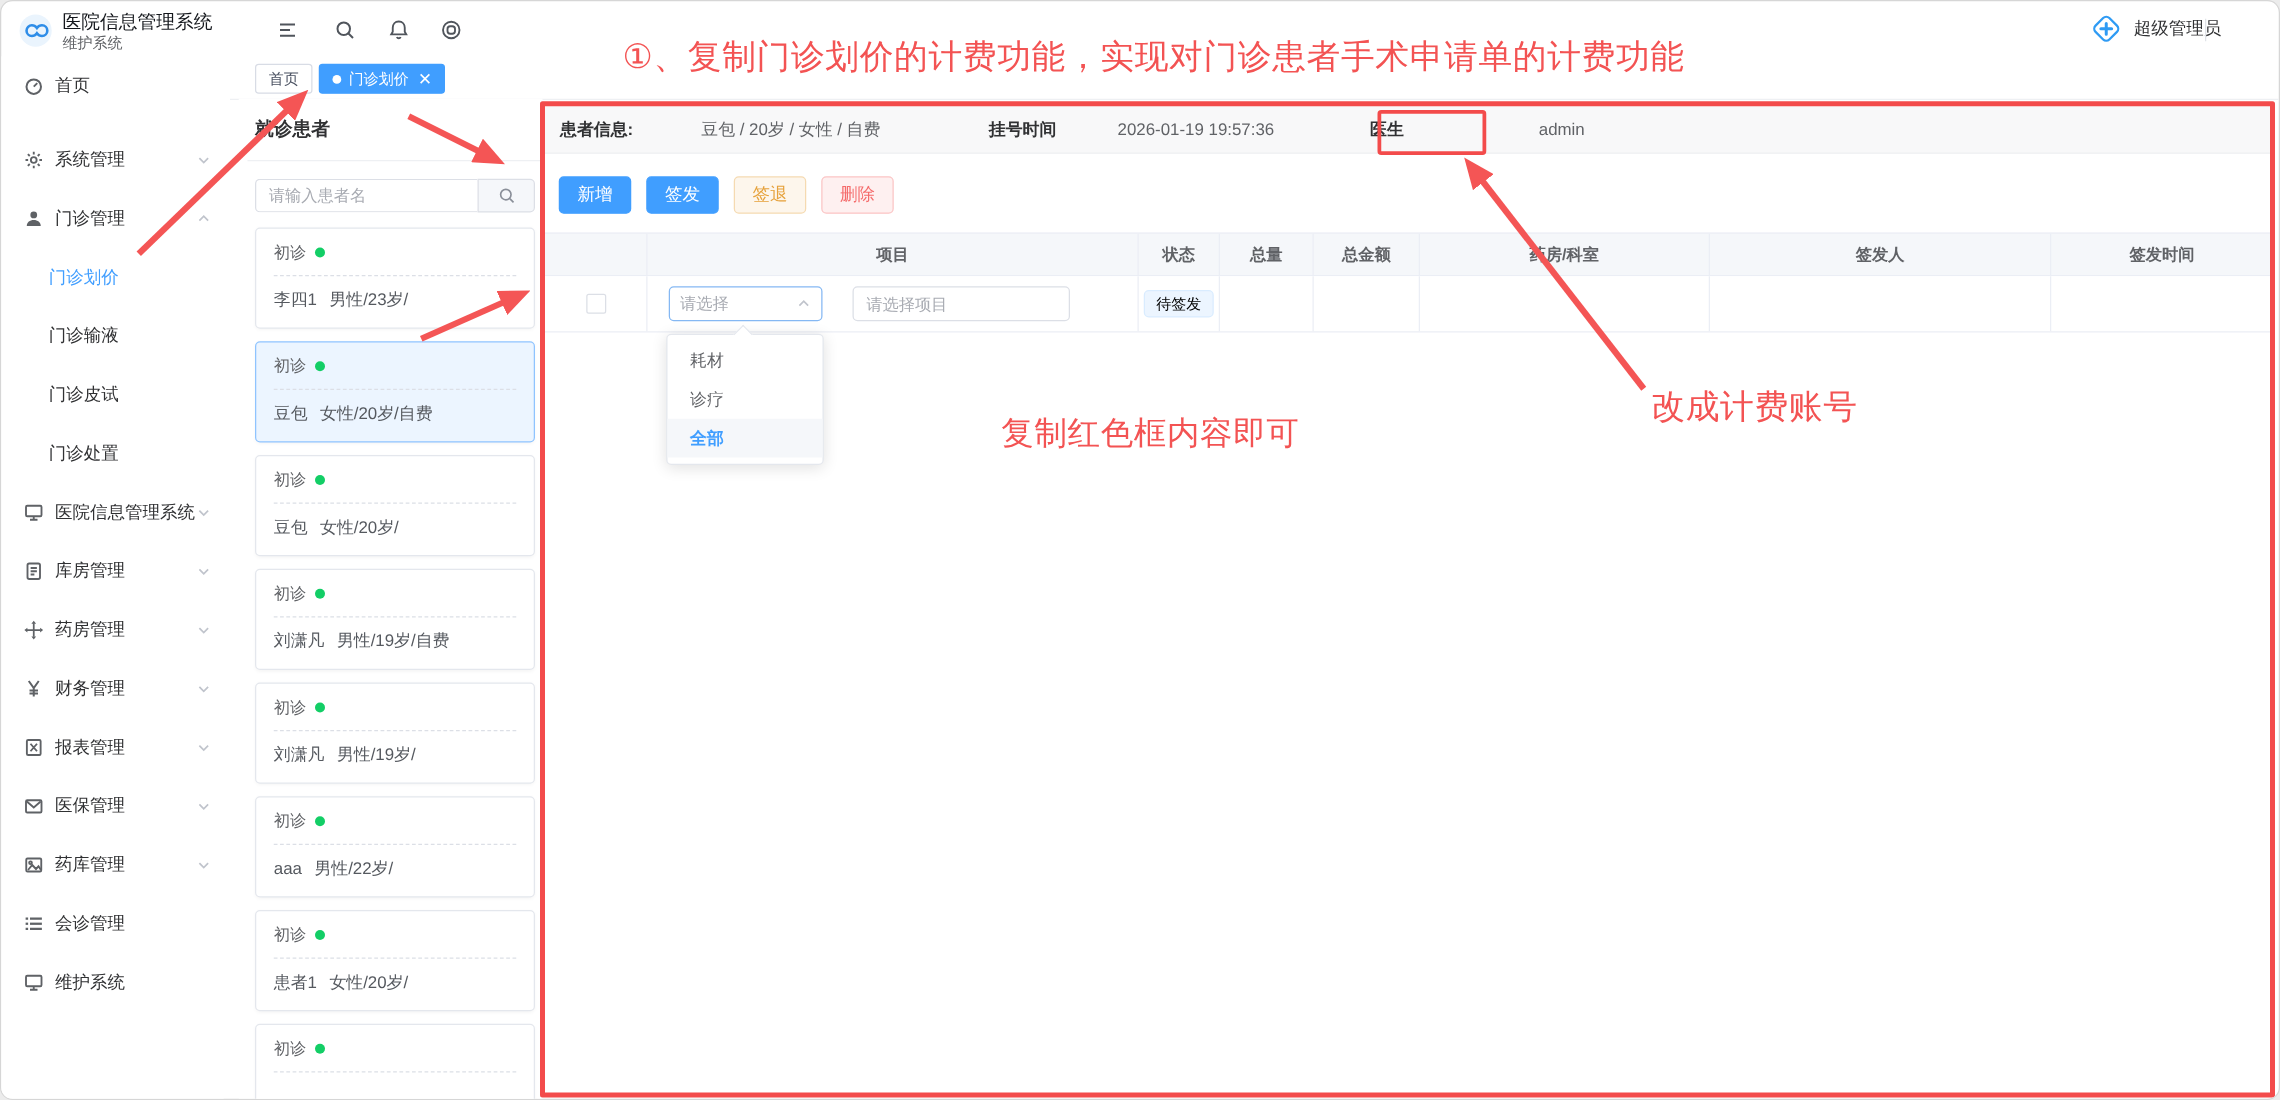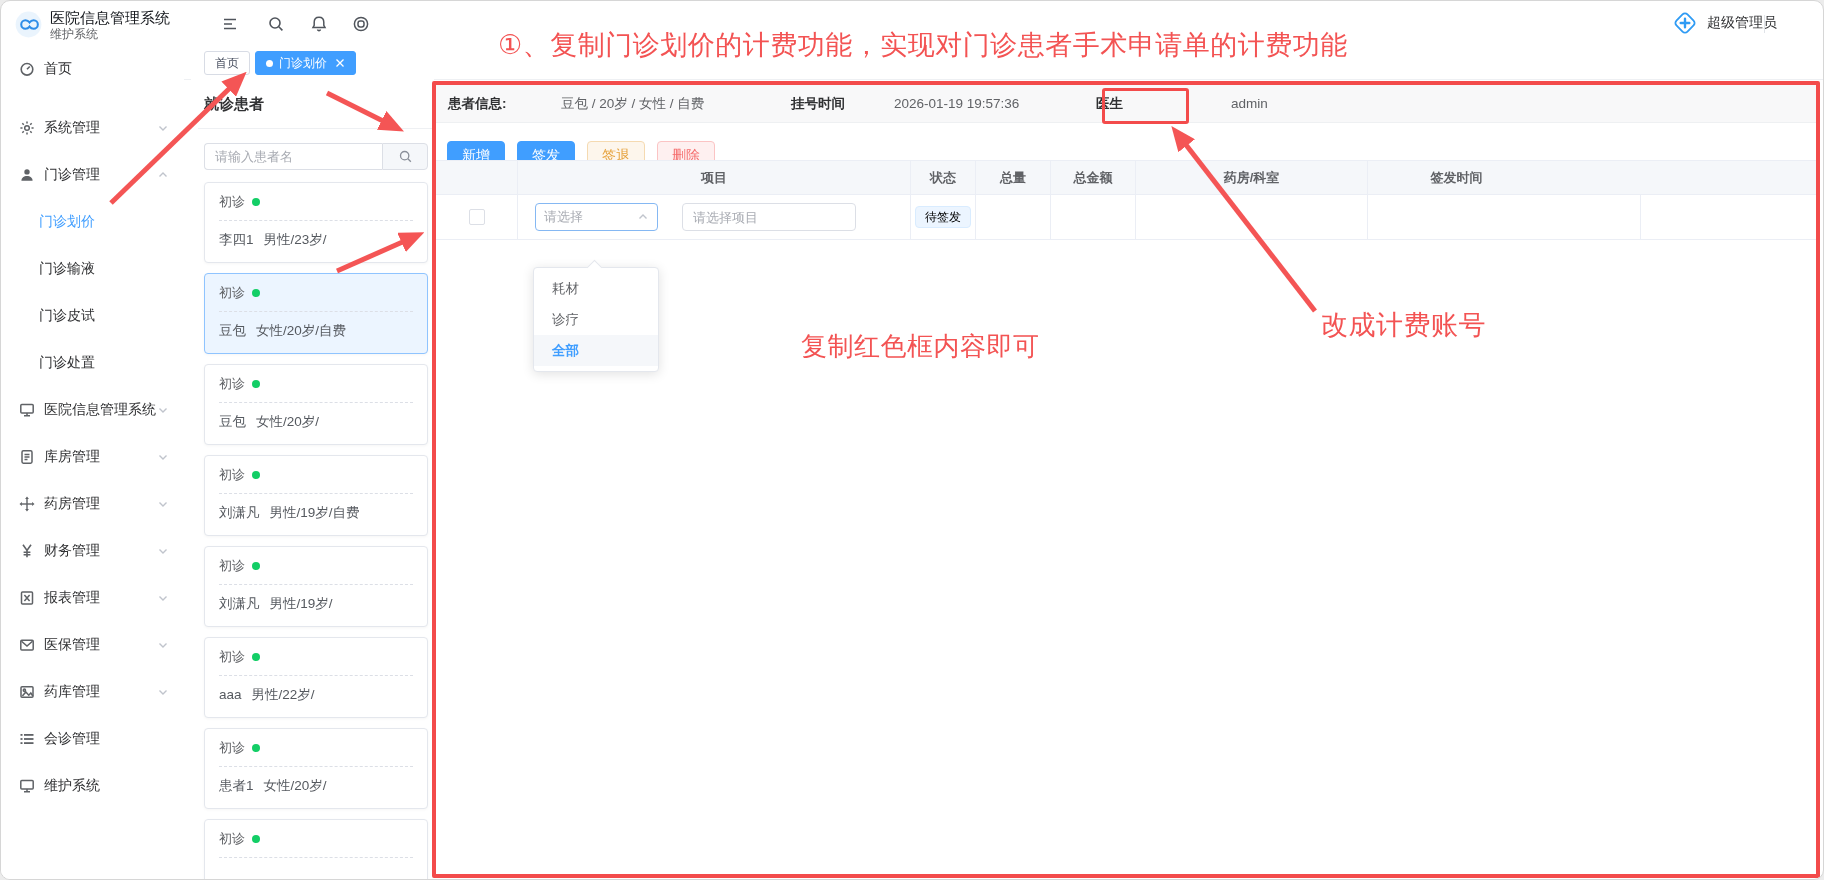--- a/index.html
+++ b/index.html
@@ -62,21 +62,21 @@
             border-bottom:1px solid #eef0f2;box-sizing:border-box;}
   .ib{position:absolute;top:0;height:39px;line-height:39px;font-size:13.5px;color:#606266;white-space:nowrap;}
   .ib.lbl{font-weight:700;color:#303133;}
   .toolbar{position:absolute;left:446px;top:140px;display:flex;gap:12px;}
   .btn{height:30px;min-width:57px;box-sizing:border-box;border-radius:4px;font-size:14px;
        display:flex;align-items:center;justify-content:center;padding:0 14px;cursor:pointer;
        border:1px solid transparent;font-family:inherit;}
   .btn.primary{background:#409eff;border-color:#409eff;color:#fff;}
   .btn.warning{background:#fdf6ec;border-color:#f5dab1;color:#e6a23c;}
   .btn.danger{background:#fef0f0;border-color:#fbc4c4;color:#f56c6c;}
-  .table{position:absolute;left:435px;top:159px;width:1382px;font-size:13px;}
+  .table{position:absolute;left:435px;top:185px;width:1382px;font-size:13px;}
   .thead{display:flex;height:35px;background:#f5f7fa;border-top:1px solid #ebeef5;border-bottom:1px solid #ebeef5;box-sizing:border-box;}
   .th{display:flex;align-items:center;justify-content:center;color:#606266;font-weight:700;
       border-right:1px solid #ebeef5;box-sizing:border-box;white-space:nowrap;overflow:hidden;}
   .th:last-child{border-right:none;}
   .trow{display:flex;height:45px;border-bottom:1px solid #ebeef5;background:#fff;box-sizing:border-box;}
   .td{display:flex;align-items:center;justify-content:center;border-right:1px solid #ebeef5;box-sizing:border-box;}
   .td:last-child{border-right:none;}
   .td.left{justify-content:flex-start;}
   .c0{width:82px;}.c1{width:393px;}.c2{width:65px;}.c3{width:75px;}
   .c4{width:85px;}.c5{width:232px;}.c6{width:273px;}.c7{width:177px;}
@@ -438,20 +438,21 @@
     </div>
 
   <div class="table">
     <div class="thead">
         <div class="th c0"></div>
         <div class="th c1">项目</div>
         <div class="th c2">状态</div>
         <div class="th c3">总量</div>
         <div class="th c4">总金额</div>
         <div class="th c5">药房/科室</div>
+        <div class="th c6">签发人</div>
         <div class="th c7">签发时间</div>
       </div>
     <div class="trow">
       <div class="td c0">
           <span class="checkbox"></span>
         </div>
       <div class="td c1 left">
         <span class="sel">
           <span class="ph">请选择</span>
           <span class="chev-up">

